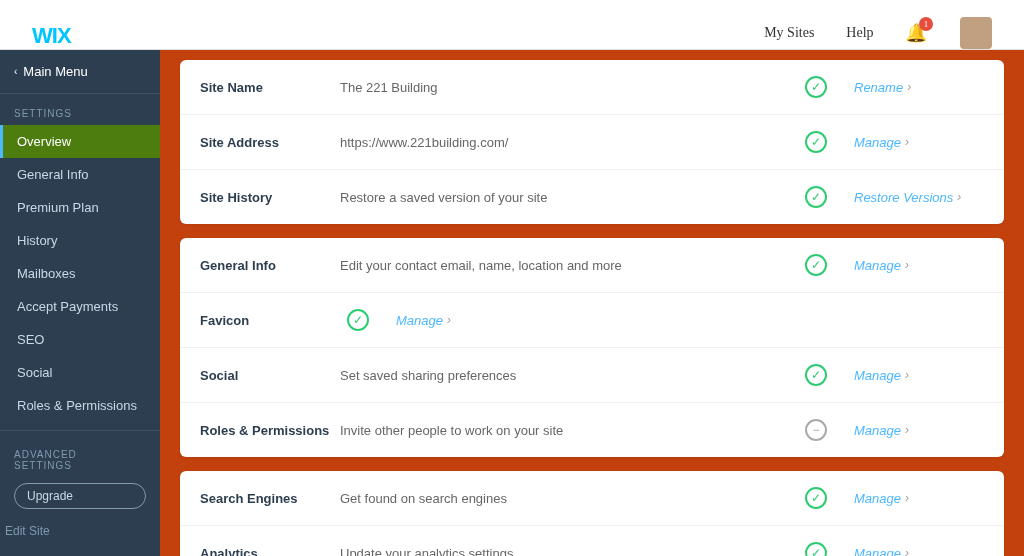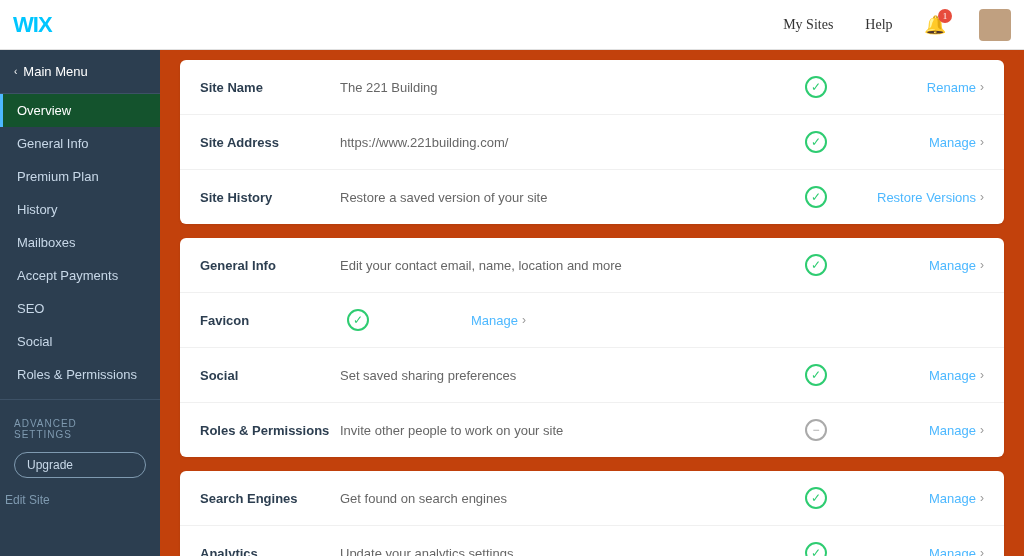--- a/index.html
+++ b/index.html
@@ -4,22 +4,22 @@
   <style>
     * { box-sizing: border-box; margin: 0; padding: 0; }
     body { font-family: Helvetica, Arial, sans-serif; font-size: 14px; background: #f5f5f5; display: flex; flex-direction: column; height: 556px; overflow: hidden; }
 
     
     .topnav {
       height: 50px;
       background: #fff;
       border-bottom: 1px solid #e0e0e0;
       display: flex;
-      align-items: center;
-      padding: 0 13px;
+      align-items: flex-end;
+      padding: 0 32px;
       flex-shrink: 0;
     }
     .topnav-logo {
       font-size: 22px;
       font-weight: 900;
       color: #00c6ff;
       letter-spacing: -1px;
       margin-right: auto;
     }
     .topnav-right {
@@ -99,21 +99,21 @@
       padding: 14px 14px 6px 14px;
     }
     .sidebar-item {
       padding: 9px 14px;
       color: #c8d8e8;
       cursor: pointer;
       font-size: 13px;
       border-left: 3px solid transparent;
     }
     .sidebar-item.active {
-      background: #14532d;
+      background: #4d7c0f;
       color: #fff;
       border-left: 3px solid #4db8ff;
     }
     .sidebar-divider {
       border: none;
       border-top: 1px solid #3d5166;
       margin: 8px 0;
     }
     .sidebar-advanced-label {
       font-size: 10px;
@@ -202,21 +202,22 @@
       justify-content: center;
       color: #aaa;
       font-size: 12px;
     }
     .row-action {
       display: flex;
       align-items: center;
       gap: 4px;
       margin-left: 20px;
       min-width: 130px;
-      justify-content: flex-end;
+      justify-content: flex-start;
+      font-style: italic;
     }
     .action-link {
       color: #4db8ff;
       text-decoration: none;
       font-size: 13px;
       cursor: pointer;
     }
     .chevron-right {
       color: #999;
       font-size: 12px;
@@ -238,20 +239,21 @@
   </div>
 </nav>
 
 <div class="main-layout">
 
   <aside class="sidebar">
     <div class="sidebar-main-menu">
       <span class="chevron">‹</span>
       <span>Main Menu</span>
     </div>
+    <div class="sidebar-section-label">SETTINGS</div>
     <div class="sidebar-item active">Overview</div>
     <div class="sidebar-item">General Info</div>
     <div class="sidebar-item">Premium Plan</div>
     <div class="sidebar-item">History</div>
     <div class="sidebar-item">Mailboxes</div>
     <div class="sidebar-item">Accept Payments</div>
     <div class="sidebar-item">SEO</div>
     <div class="sidebar-item">Social</div>
     <div class="sidebar-item">Roles &amp; Permissions</div>
     <hr class="sidebar-divider">

